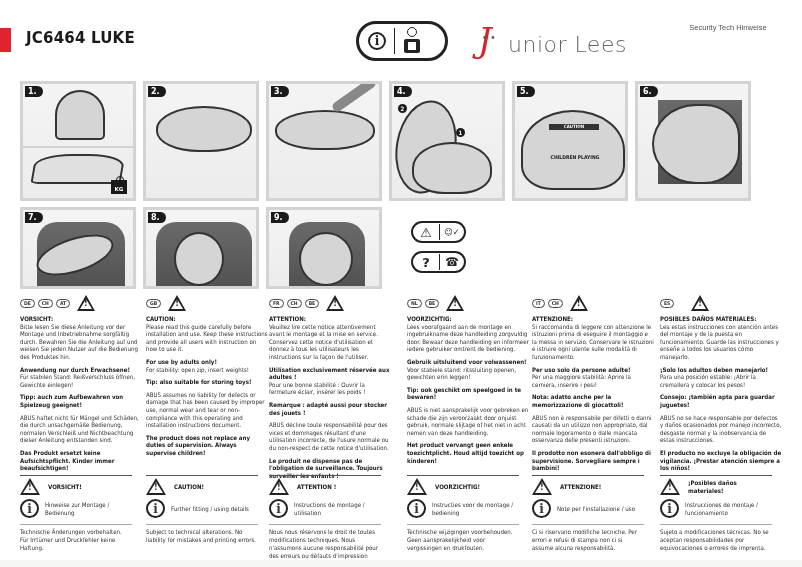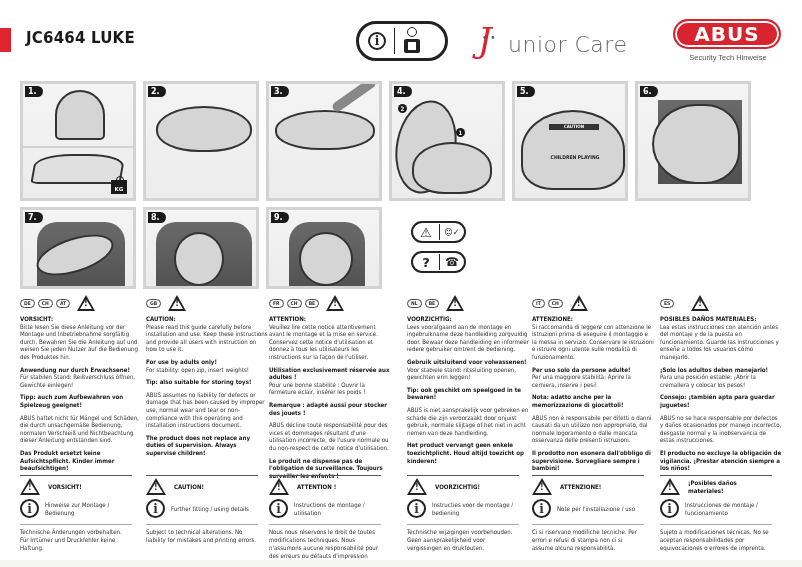--- a/index.html
+++ b/index.html
@@ -76,27 +76,24 @@
     <div class="div"></div>
     <div class="reader">
       <div class="head"></div>
         <div class="book"></div>
     </div>
   </div>
 
   <div class="junior">
     <span class="j">J</span>
     <span class="dots">••</span>
-    <span class="txt">unior Care</span>
+    <span class="txt">unior Lees</span>
   </div>
 
   <div class="abus">
-    <div class="badge">
-      <span>ABUS</span>
-    </div>
     <div class="tag">Security Tech Hinweise</div>
   </div>
 </div>
 
 <div class="step" style="left:20px;top:81px;width:116px;height:120px;">
   <div class="photo"></div>
   <div class="step-num">1.</div>
   <div class="tent" style="left:32px;top:6px;width:50px;height:50px;border-radius:50% 50% 10% 10%;"></div>
   <div style="position:absolute;left:0;right:0;top:62px;height:2px;background:#d3d3d3;"></div>
   <div class="tent" style="left:10px;top:70px;width:90px;height:30px;border-radius:40% 40% 10% 10%;transform:skewX(-10deg);background:#e0e0e0;"></div>

